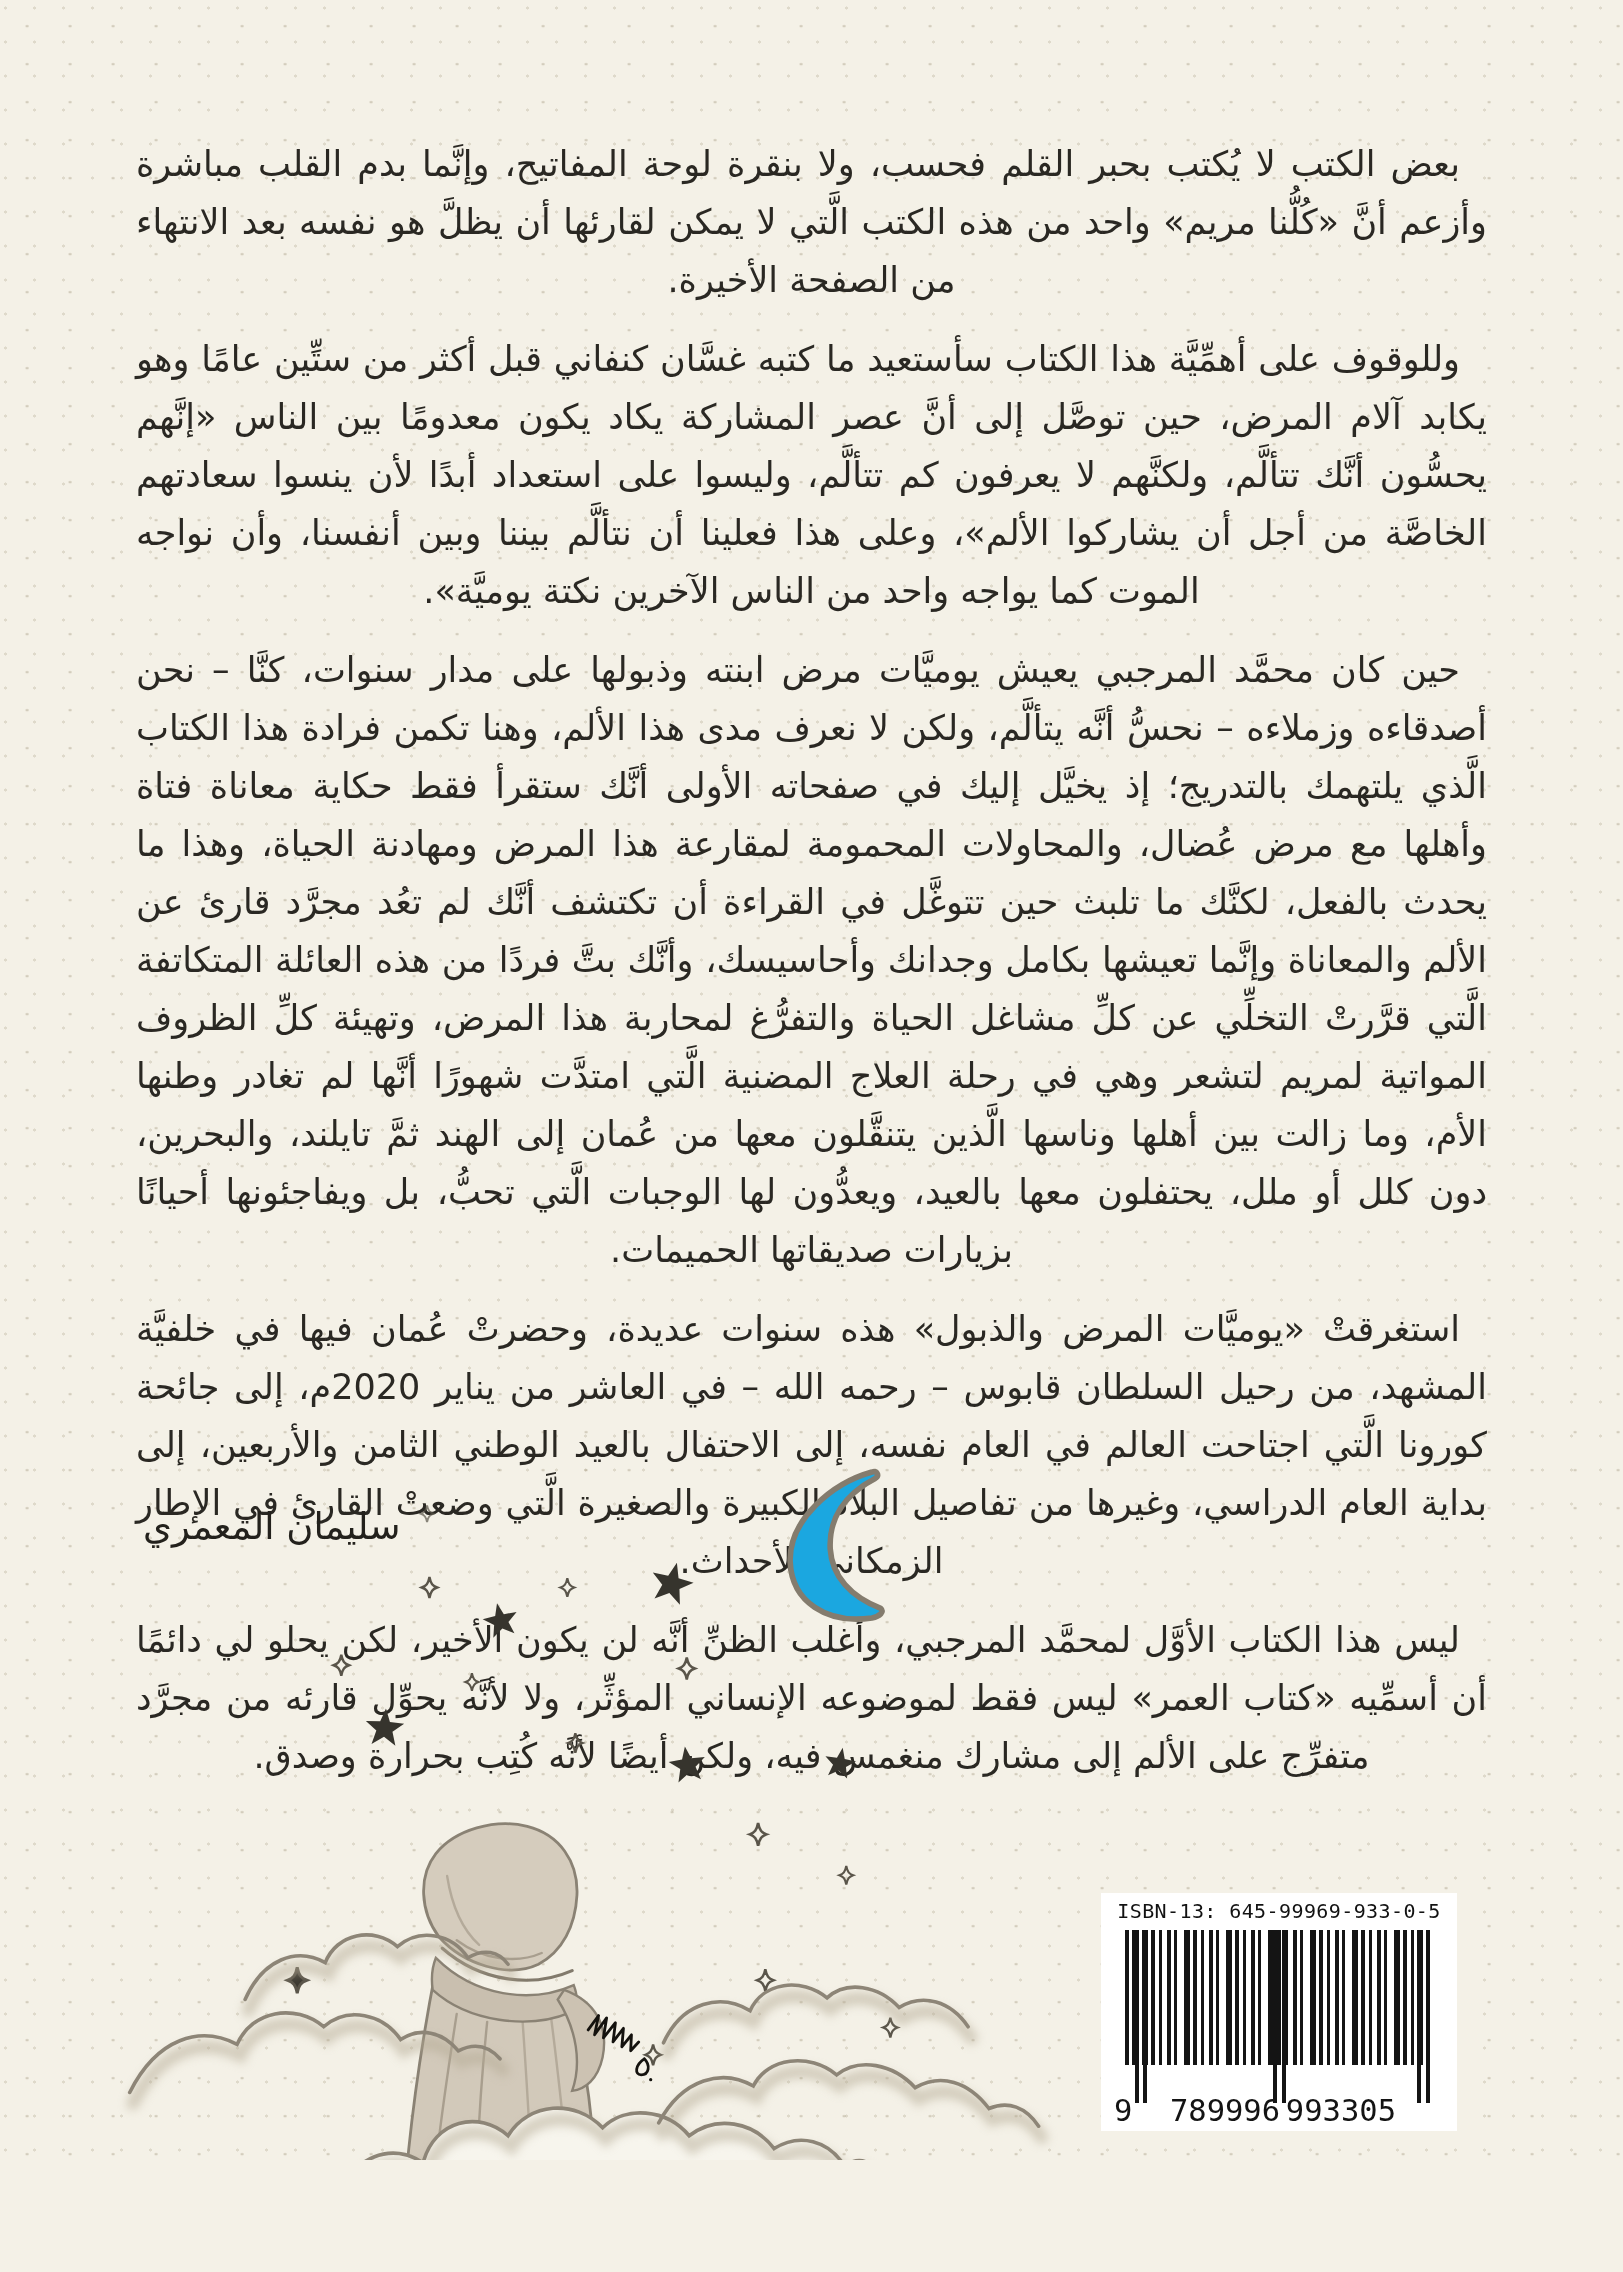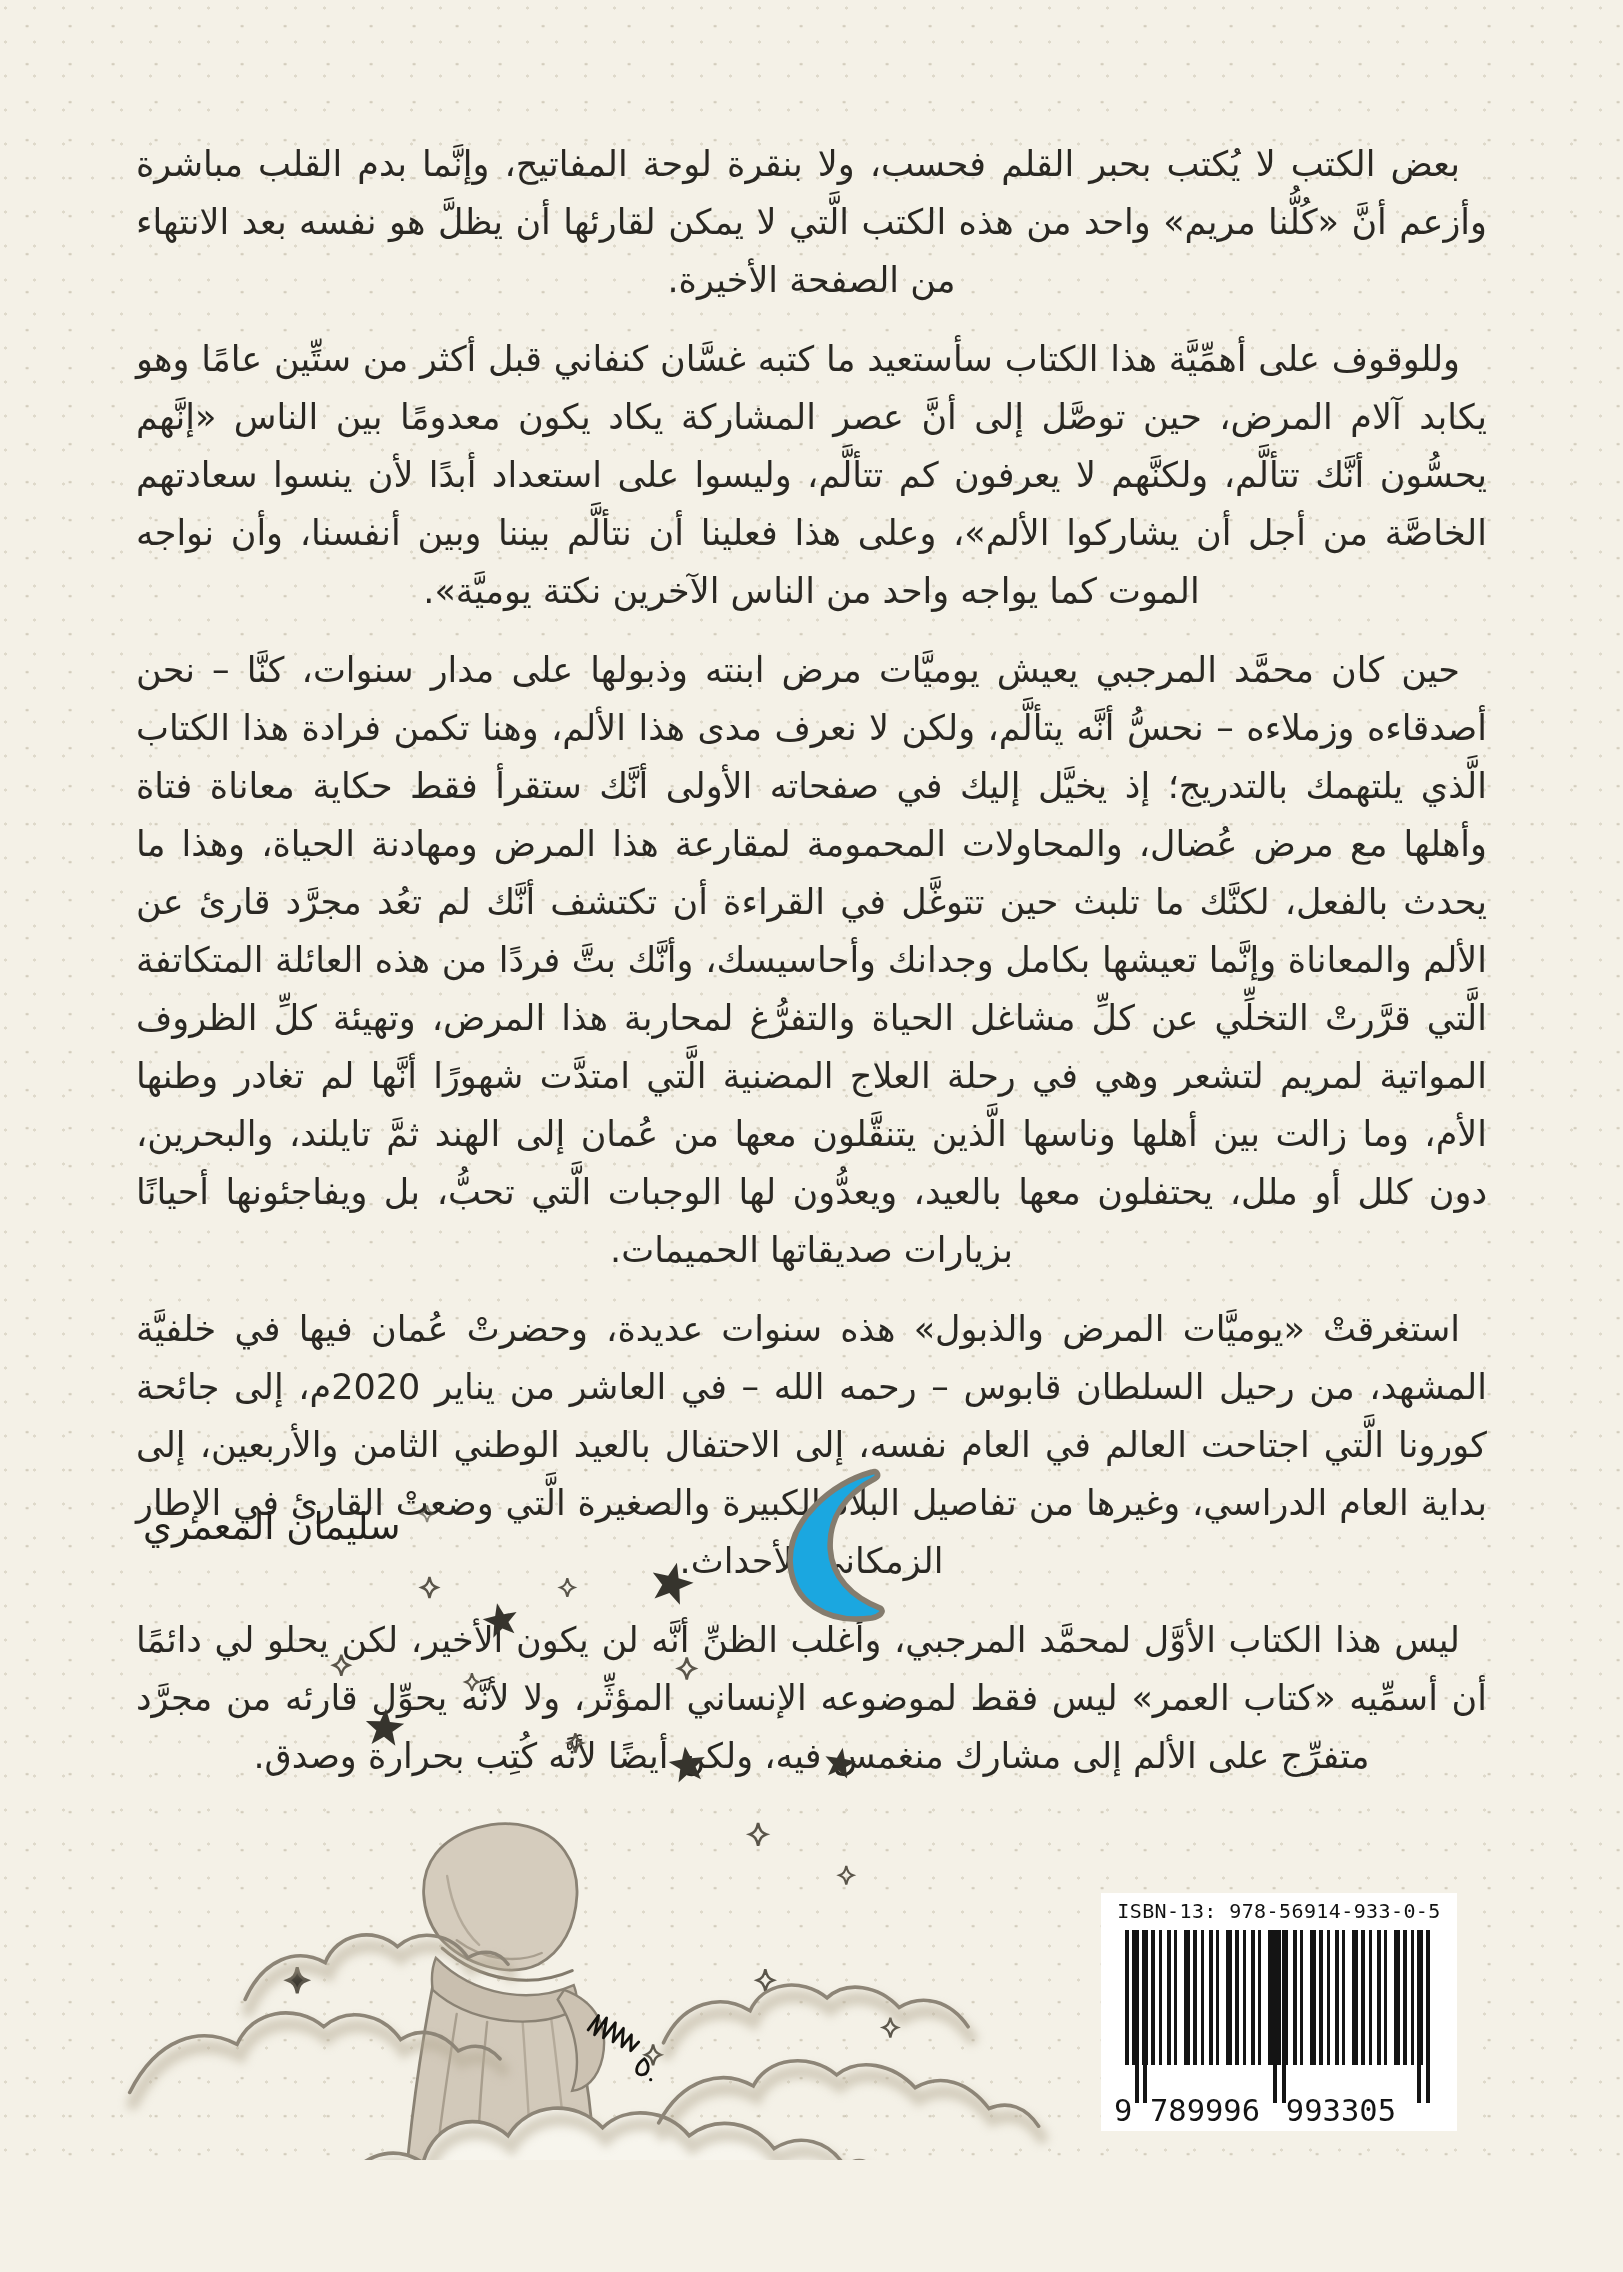--- a/index.html
+++ b/index.html
@@ -71,21 +71,21 @@
   }
   .g1{left:34px;}  .g2{left:42px;}
   .g3{left:172px;} .g4{left:181px;}
   .g5{left:316px;} .g6{left:325px;}
   .bc-digits span{
     position:absolute;bottom:3.2px;
     font-family:"DejaVu Sans Mono", monospace;
     font-size:30.5px;color:#141414;white-space:nowrap;
   }
   .d0{left:13px;}
-  .d1{left:44px;width:120px;text-align:center;}
+  .d1{left:64px;width:120px;text-align:center;}
   .d2{left:175px;width:120px;text-align:right;margin-top:34px;}
 </style>
 </head>
 <body>
 
 <div class="page">
 
   <div class="copy">
     <p>بعض الكتب لا يُكتب بحبر القلم فحسب، ولا بنقرة لوحة المفاتيح، وإنَّما بدم القلب مباشرة وأزعم أنَّ «كُلُّنا مريم» واحد من هذه الكتب الَّتي لا يمكن لقارئها أن يظلَّ هو نفسه بعد الانتهاء من الصفحة الأخيرة.</p>
     <p>وللوقوف على أهمِّيَّة هذا الكتاب سأستعيد ما كتبه غسَّان كنفاني قبل أكثر من ستِّين عامًا وهو يكابد آلام المرض، حين توصَّل إلى أنَّ عصر المشاركة يكاد يكون معدومًا بين الناس «إنَّهم يحسُّون أنَّك تتألَّم، ولكنَّهم لا يعرفون كم تتألَّم، وليسوا على استعداد أبدًا لأن ينسوا سعادتهم الخاصَّة من أجل أن يشاركوا الألم»، وعلى هذا فعلينا أن نتألَّم بيننا وبين أنفسنا، وأن نواجه الموت كما يواجه واحد من الناس الآخرين نكتة يوميَّة».</p>
@@ -166,21 +166,21 @@
     </g>
 
     <g fill="none" stroke="#14120e" stroke-width="3.5" stroke-linecap="round" stroke-linejoin="round">
       <path d="M634,752 l13,-18 l-5,24 l15,-21 l-4,25 l15,-19 l-3,24 l13,-17 l-2,23 l12,-15 l-1,20 l10,-11"></path>
       <path d="M704,788 c8,8 6,20 -4,20 c-8,0 -8,-12 4,-20"></path>
       <circle cx="712" cy="814" r="2" fill="#14120e" stroke="none"></circle>
     </g>
   </svg>
 
   <div class="barcode">
-    <div class="bc-label">ISBN-13: 978-56914-933-0-5</div>
+    <div class="bc-label">ISBN-13: 645-99969-933-0-5</div>
     <div class="bc-bars"></div>
     <div class="bc-guard g1"></div>
     <div class="bc-guard g2"></div>
     <div class="bc-guard g3"></div>
     <div class="bc-guard g4"></div>
     <div class="bc-guard g5"></div>
     <div class="bc-guard g6"></div>
     <div class="bc-digits">
       <span class="d0">9</span>
       <span class="d1">789996</span>

